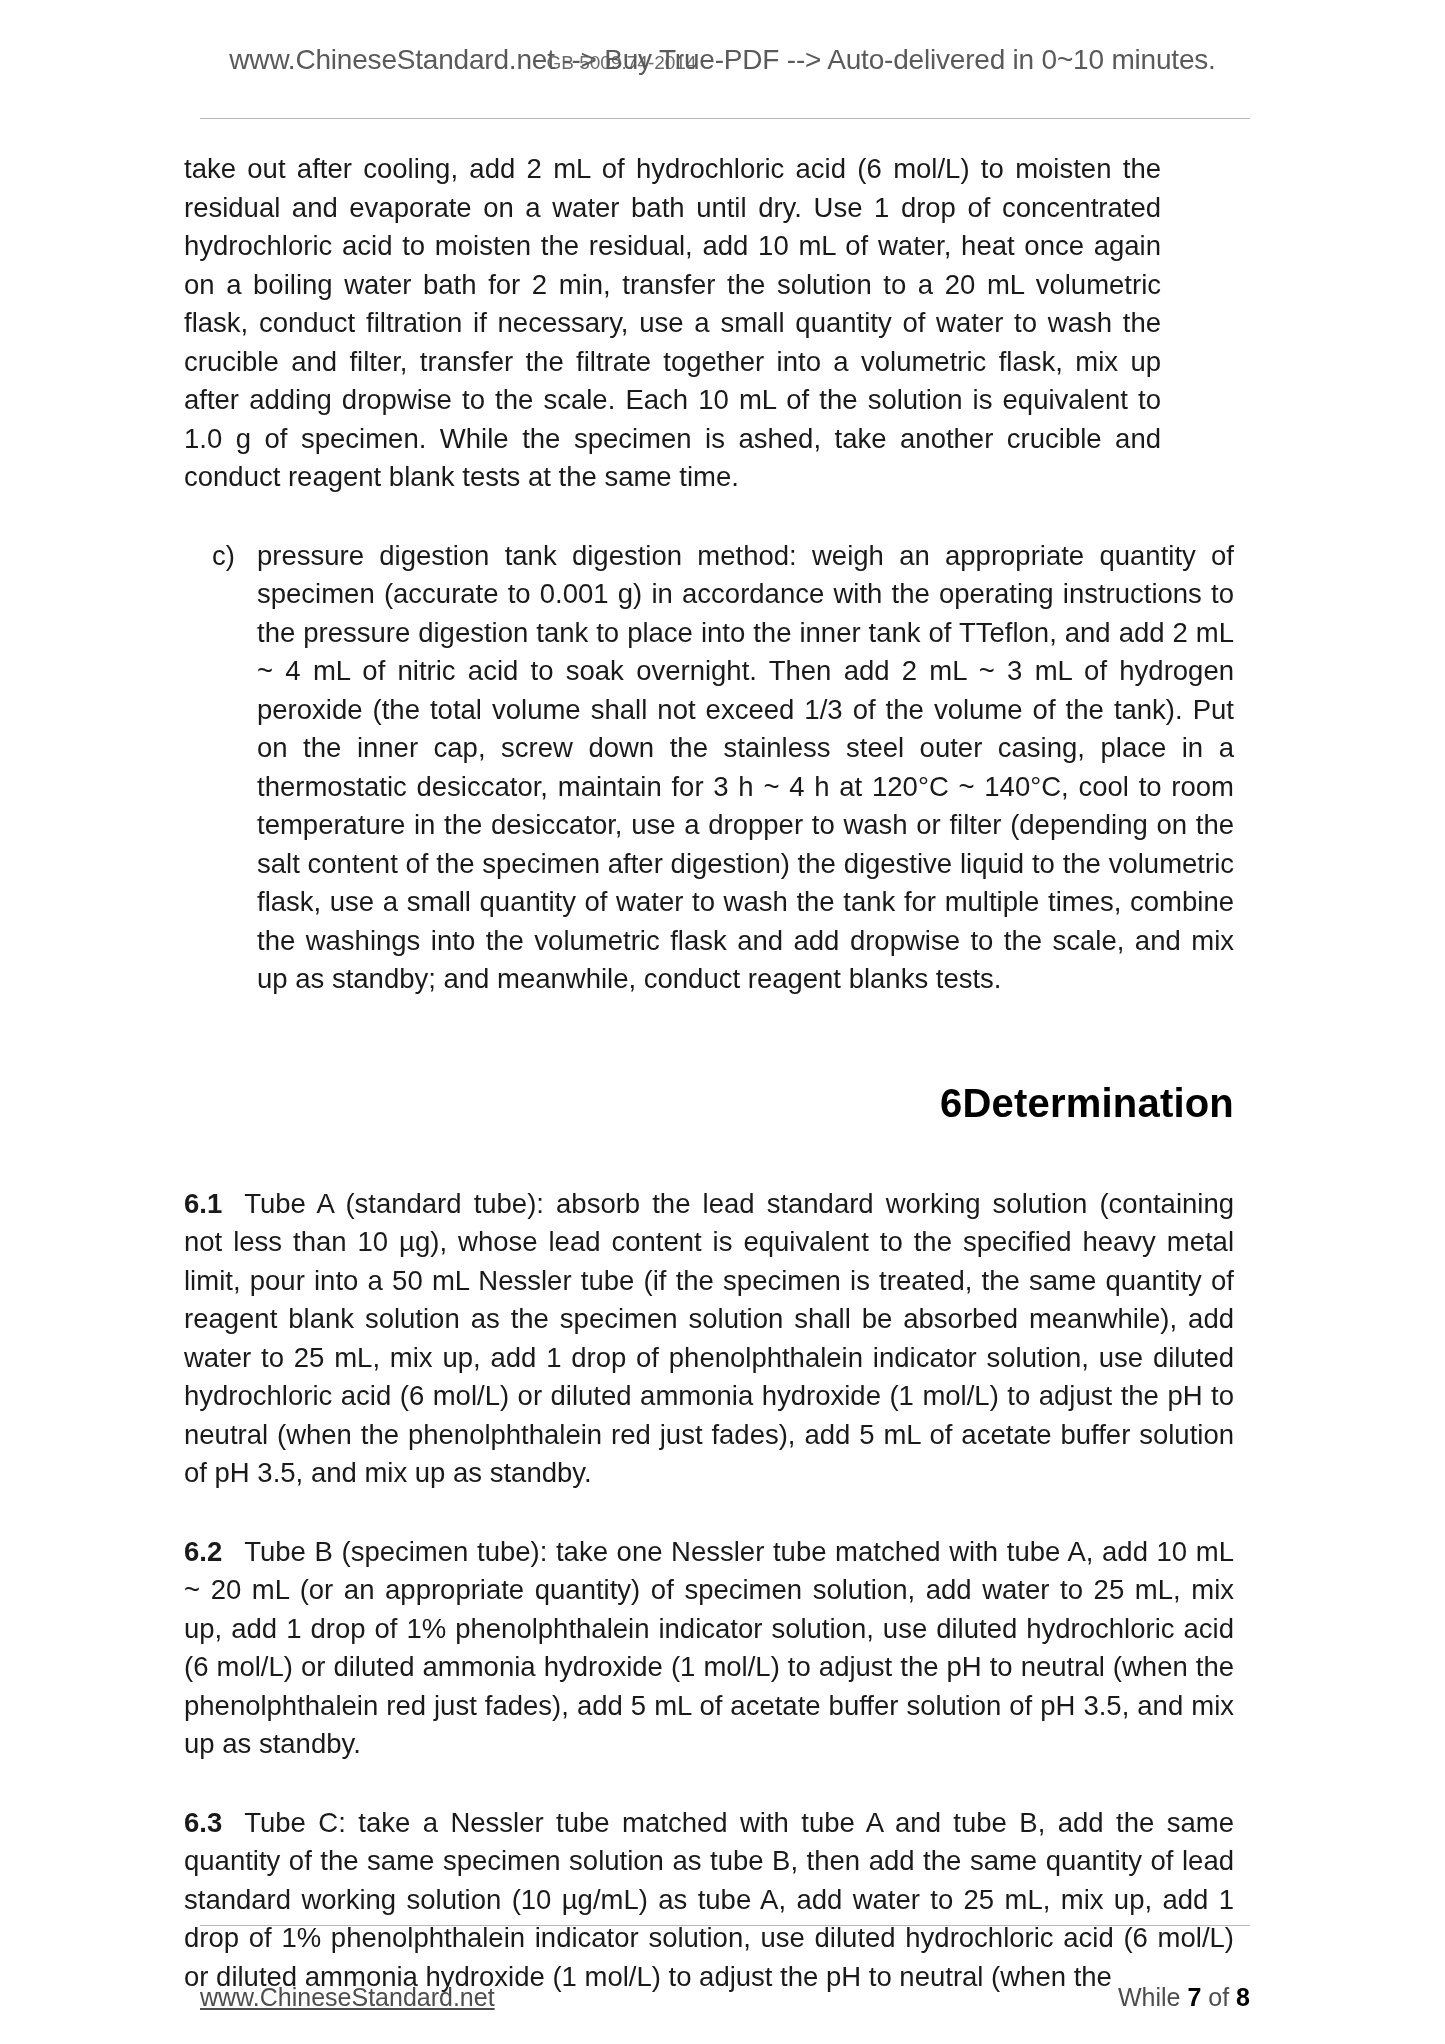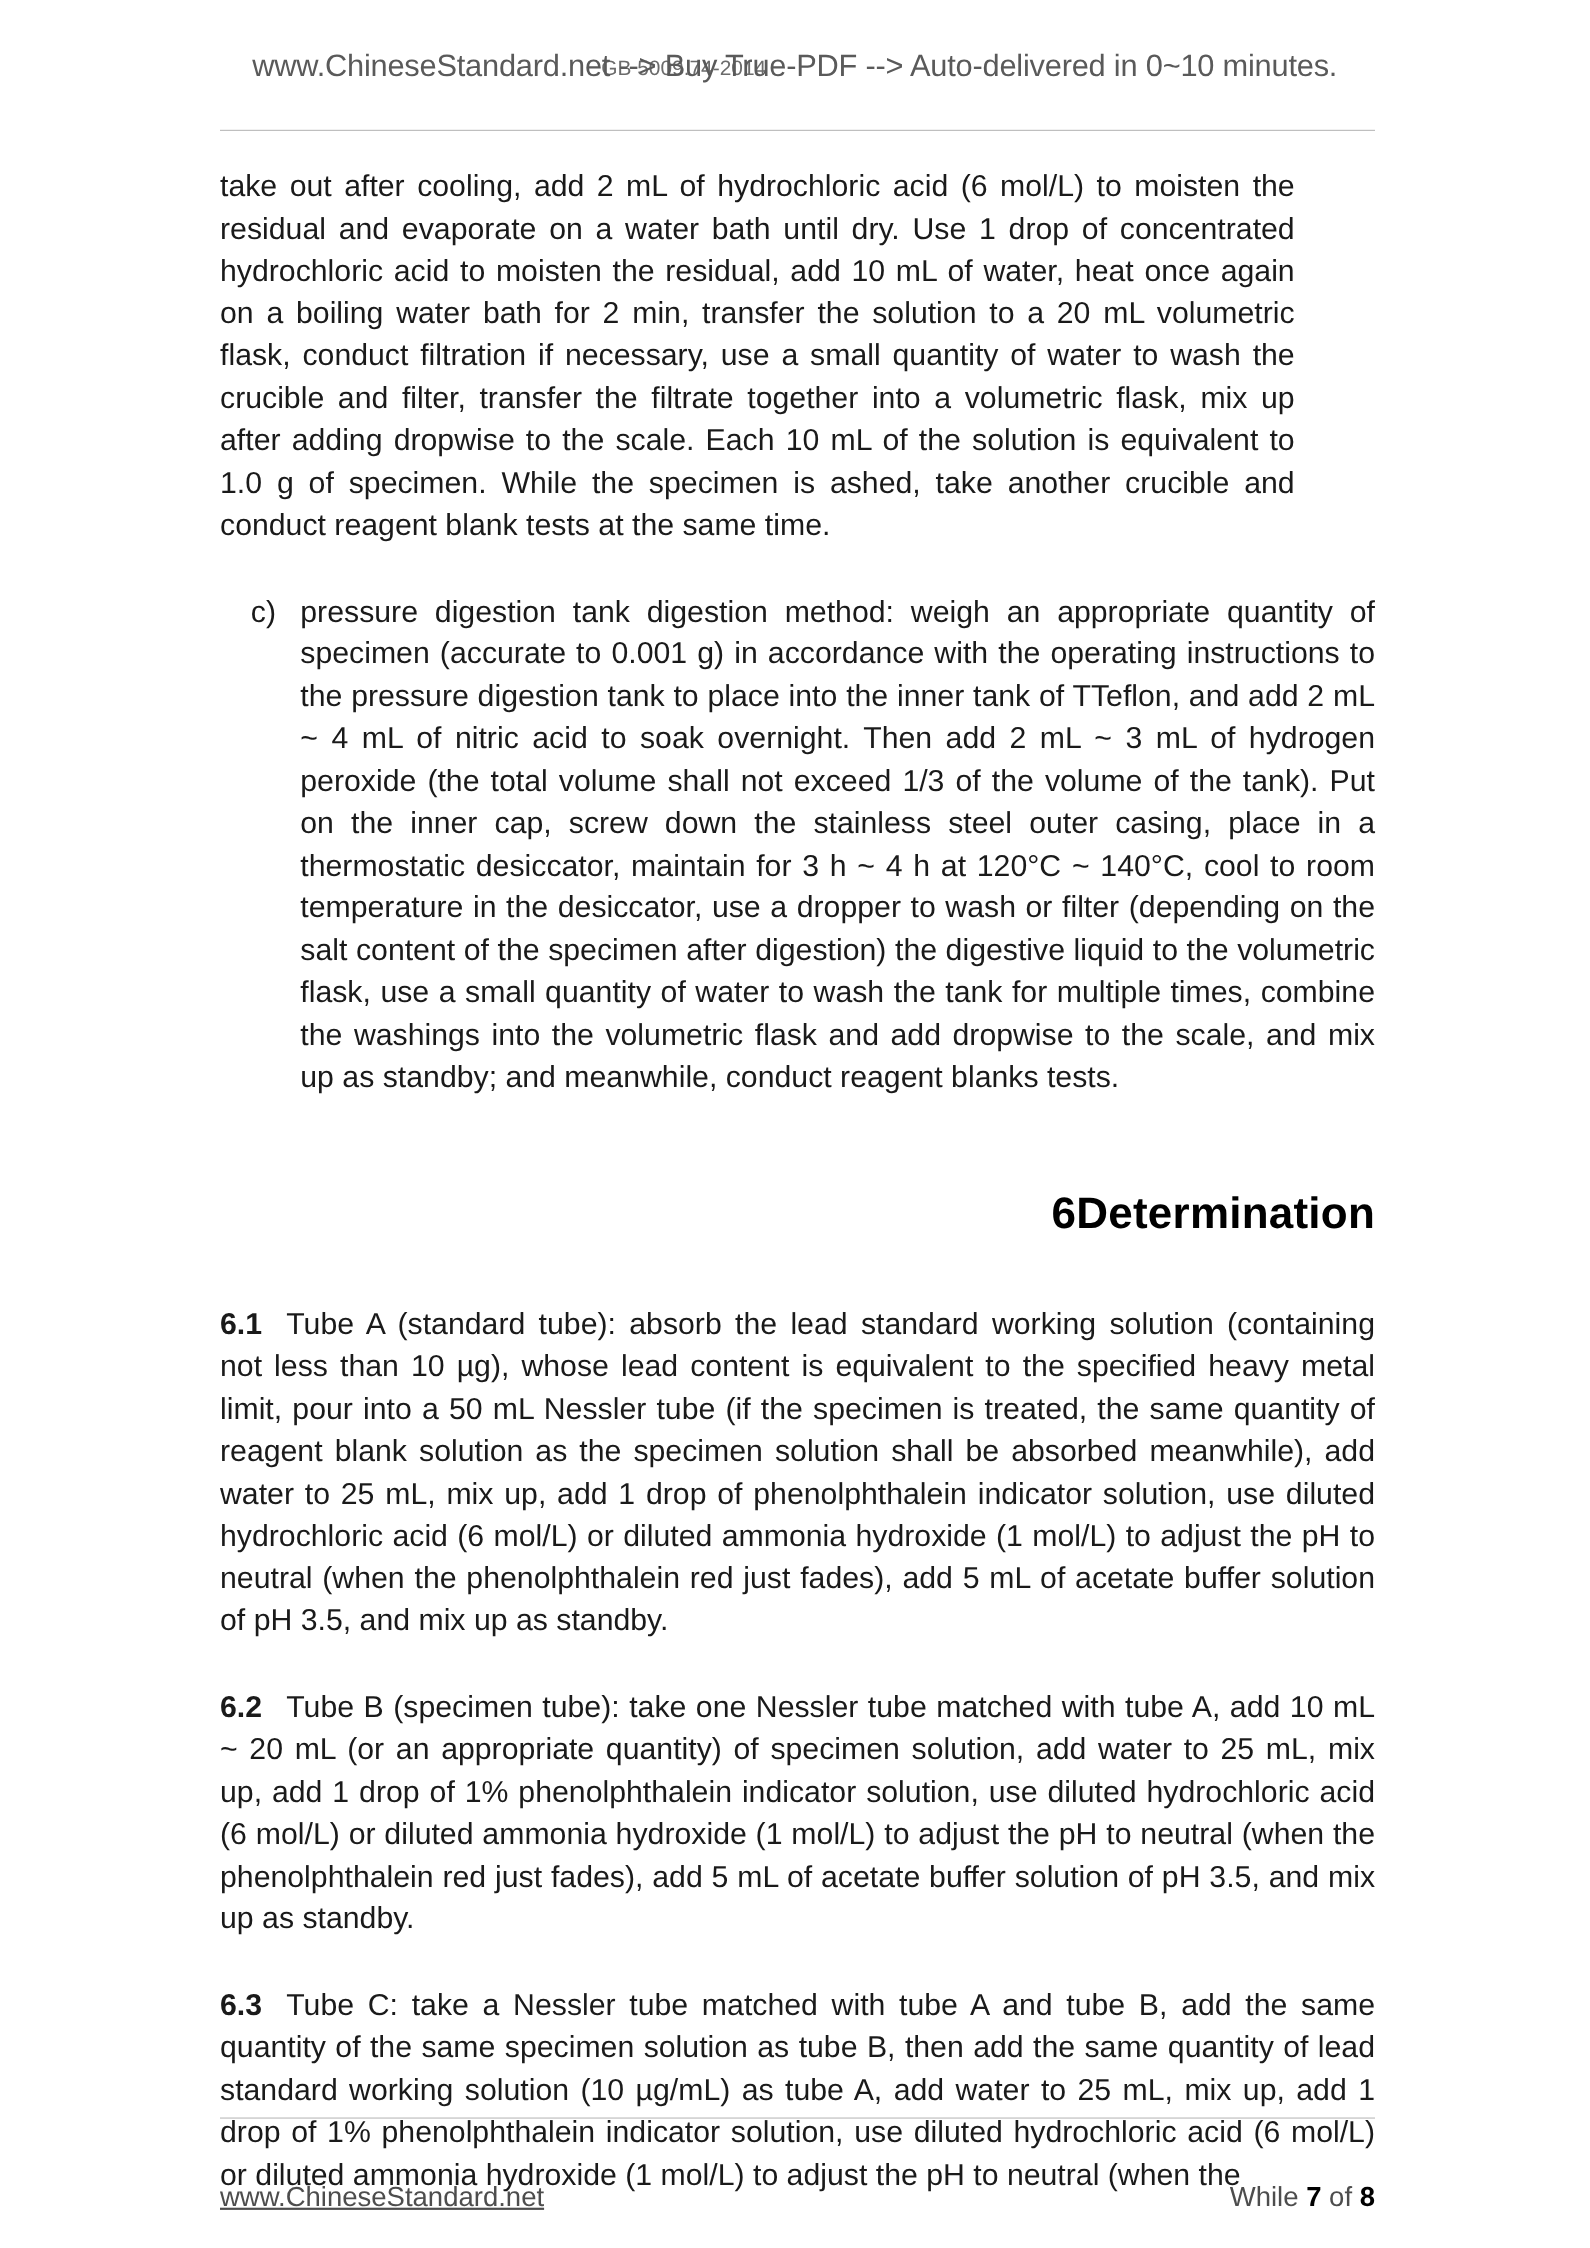--- a/index.html
+++ b/index.html
@@ -58,21 +58,21 @@
     left: 200px;
     width: 1050px;
     height: 1px;
     background: #b9b9b9;
   }
 
   
   .content {
     position: absolute;
     top: 150px;
-    left: 200px;
+    left: 184px;
     width: 1050px;
   }
 
   p.body {
     margin: 0 0 0 0;
     font-size: 27.5px;
     line-height: 38.5px;
     text-align: justify;
     text-justify: inter-word;
     color: #1a1a1a;

